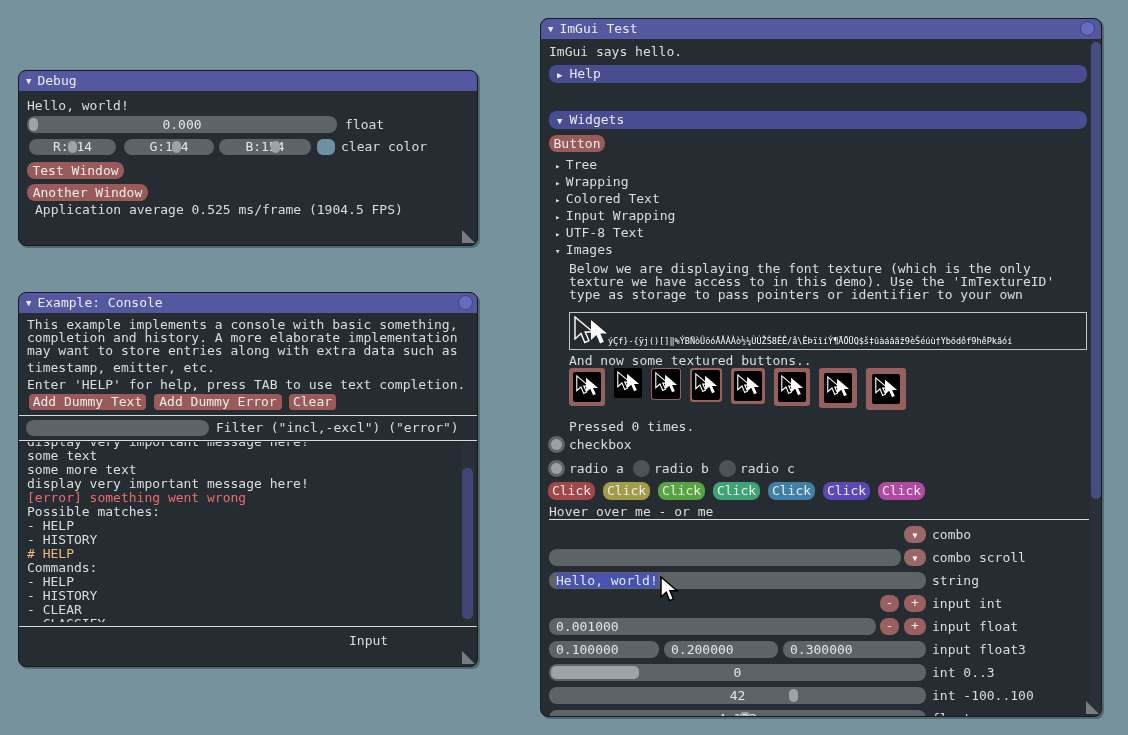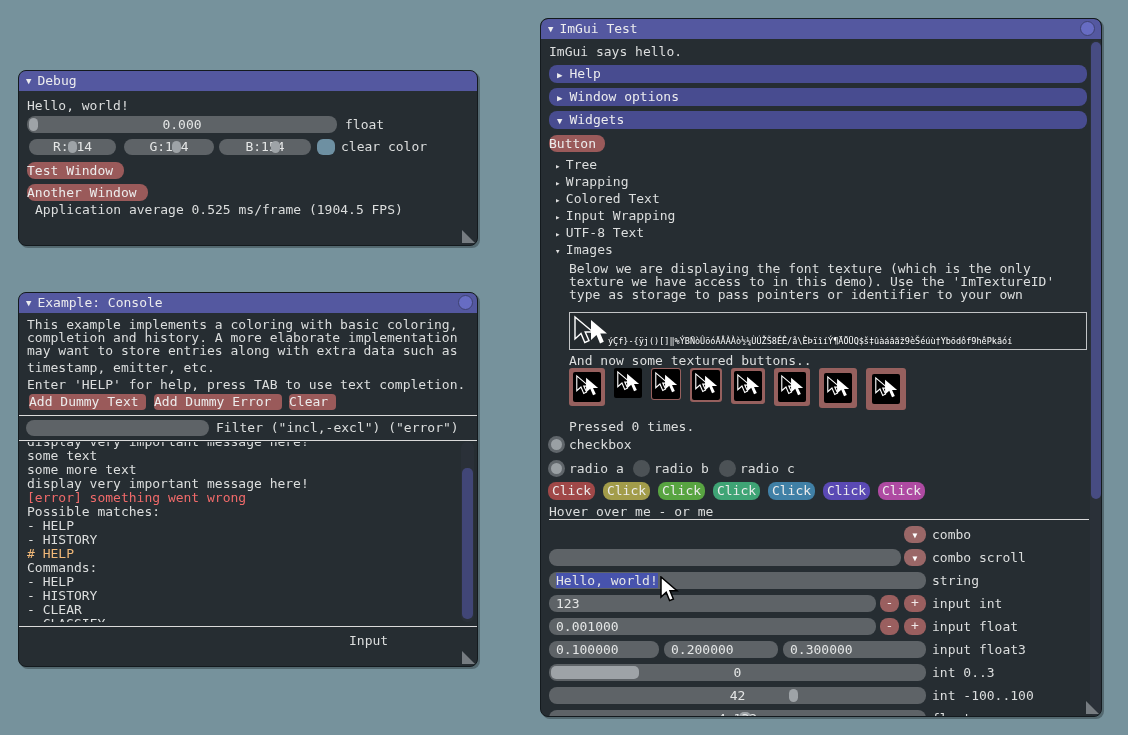--- a/index.html
+++ b/index.html
@@ -14,21 +14,21 @@
   .tb .tri { font-size:9px; margin-right:6px; vertical-align:1px; }
   .closebtn { position:absolute; top:2px; width:15px; height:15px; border-radius:50%;
          background:#676CC3; border:1px solid #3e4270; }
   .txt { position:absolute; white-space:pre; line-height:13px; }
   .fr  { position:absolute; background:#5E6367; border-radius:8px; height:17px;
          line-height:17px; color:#E4E6E6; overflow:hidden; }
   .fr .pad { padding-left:7px; }
   .ctr { text-align:center; width:100%; display:inline-block; }
   .grab{ position:absolute; top:2px; height:13px; background:#9EA3A7; border-radius:5px; }
   .btn { position:absolute; background:#9A5A5A; border-radius:8px; color:#ECECEC;
-         text-align:left; height:17px; line-height:17px; }
+         text-align:center; height:17px; line-height:17px; }
   .hdr { position:absolute; background:#484C90; border-radius:8px; height:18px;
          line-height:18px; color:#ECECEE; padding-left:8px; }
   .hdr .tri { font-size:9px; margin-right:7px; }
   .sep { position:absolute; height:1px; background:#DADADA; }
   .tree-arrow { font-size:9px; color:#E0E0E0; }
   .circle { position:absolute; width:17px; height:17px; border-radius:50%; background:#4C5256; }
   .circle.on { background:#60666B; }
   .circle.on::after { content:""; position:absolute; left:3px; top:3px; right:3px; bottom:3px;
          border-radius:50%; background:#9AA0A4; }
   .clickbtn { width:47px; height:18px; border-radius:8px; color:#ECECEC; text-align:center;
@@ -90,21 +90,21 @@
     <div class="btn" style="left:8px;top:91px;width:97px;">Test Window</div>
     <div class="btn" style="left:8px;top:113px;width:121px;">Another Window</div>
     <div class="txt" style="left:8px;top:132px;margin-left:8px;">Application average 0.525 ms/frame (1904.5 FPS)</div>
     <div class="grip"></div>
   </div>
 
   <div class="win" style="left:18px;top:292px;width:460px;height:375px;">
     <div class="tb"><span class="tri">▼</span><span>Example: Console</span></div>
     <div class="closebtn" style="right:4px;"></div>
 
-    <div class="txt" style="left:8px;top:25px;">This example implements a coloring with basic coloring,</div>
+    <div class="txt" style="left:8px;top:25px;">This example implements a console with basic something,</div>
     <div class="txt" style="left:8px;top:38px;">completion and history. A more elaborate implementation</div>
     <div class="txt" style="left:8px;top:51px;">may want to store entries along with extra data such as</div>
     <div class="txt" style="left:8px;top:68px;">timestamp, emitter, etc.</div>
     <div class="txt" style="left:8px;top:85px;">Enter 'HELP' for help, press TAB to use text completion.</div>
 
     <div class="btn" style="left:10px;top:101px;width:117px;border-radius:4px;height:16px;line-height:16px;">Add Dummy Text</div>
     <div class="btn" style="left:135px;top:101px;width:128px;border-radius:4px;height:16px;line-height:16px;">Add Dummy Error</div>
     <div class="btn" style="left:270px;top:101px;width:47px;border-radius:4px;height:16px;line-height:16px;">Clear</div>
 
     <div class="sep" style="left:0;top:122px;width:458px;"></div>
@@ -143,21 +143,20 @@
     <div class="tb"><span class="tri">▼</span><span>ImGui Test</span></div>
     <div class="closebtn" style="right:6px;"></div>
 
     <div class="sb-track" style="left:549px;top:21px;width:12px;height:676px;">
       <div class="sb-thumb" style="top:2px;height:457px;"></div>
     </div>
 
     <div class="txt" style="left:8px;top:26px;">ImGui says hello.</div>
 
     <div class="hdr" style="left:8px;top:46px;width:538px;"><span class="tri">▶</span><span>Help</span></div>
-    <div class="hdr" style="left:8px;top:69px;width:538px;"><span class="tri">▶</span><span>Window options</span></div>
     <div class="hdr" style="left:8px;top:92px;width:538px;"><span class="tri">▼</span><span>Widgets</span></div>
 
     <div class="btn" style="left:8px;top:116px;width:56px;">Button</div>
 
     <div class="txt" style="left:14px;top:139px;"><span class="tree-arrow">▸ </span><span>Tree</span></div>
     <div class="txt" style="left:14px;top:156px;"><span class="tree-arrow">▸ </span><span>Wrapping</span></div>
     <div class="txt" style="left:14px;top:173px;"><span class="tree-arrow">▸ </span><span>Colored Text</span></div>
     <div class="txt" style="left:14px;top:190px;"><span class="tree-arrow">▸ </span><span>Input Wrapping</span></div>
     <div class="txt" style="left:14px;top:207px;"><span class="tree-arrow">▸ </span><span>UTF-8 Text</span></div>
     <div class="txt" style="left:14px;top:224px;"><span class="tree-arrow">▾ </span><span>Images</span></div>
@@ -275,21 +274,20 @@
     <div class="combo-arrow" style="left:363px;top:507px;"><span>▼</span></div>
     <div class="lbl" style="left:391px;top:507px;">combo</div>
 
     <div class="fr" style="left:8px;top:530px;width:352px;"><span class="pad"></span></div>
     <div class="combo-arrow" style="left:363px;top:530px;"><span>▼</span></div>
     <div class="lbl" style="left:391px;top:530px;">combo scroll</div>
 
     <div class="fr" style="left:8px;top:553px;width:377px;"><span class="pad"><span class="sel">Hello, world!</span></span></div>
     <div class="lbl" style="left:391px;top:553px;">string</div>
 
-    <div class="fr" style="left:8px;top:576px;width:327px;"><span class="pad">123</span></div>
     <div class="minusplus" style="left:339px;top:576px;width:19px;">-</div>
     <div class="minusplus" style="left:363px;top:576px;width:22px;">+</div>
     <div class="lbl" style="left:391px;top:576px;">input int</div>
 
     <div class="fr" style="left:8px;top:599px;width:327px;"><span class="pad">0.001000</span></div>
     <div class="minusplus" style="left:339px;top:599px;width:19px;">-</div>
     <div class="minusplus" style="left:363px;top:599px;width:22px;">+</div>
     <div class="lbl" style="left:391px;top:599px;">input float</div>
 
     <div class="fr" style="left:8px;top:622px;width:110px;"><span class="pad">0.100000</span></div>

